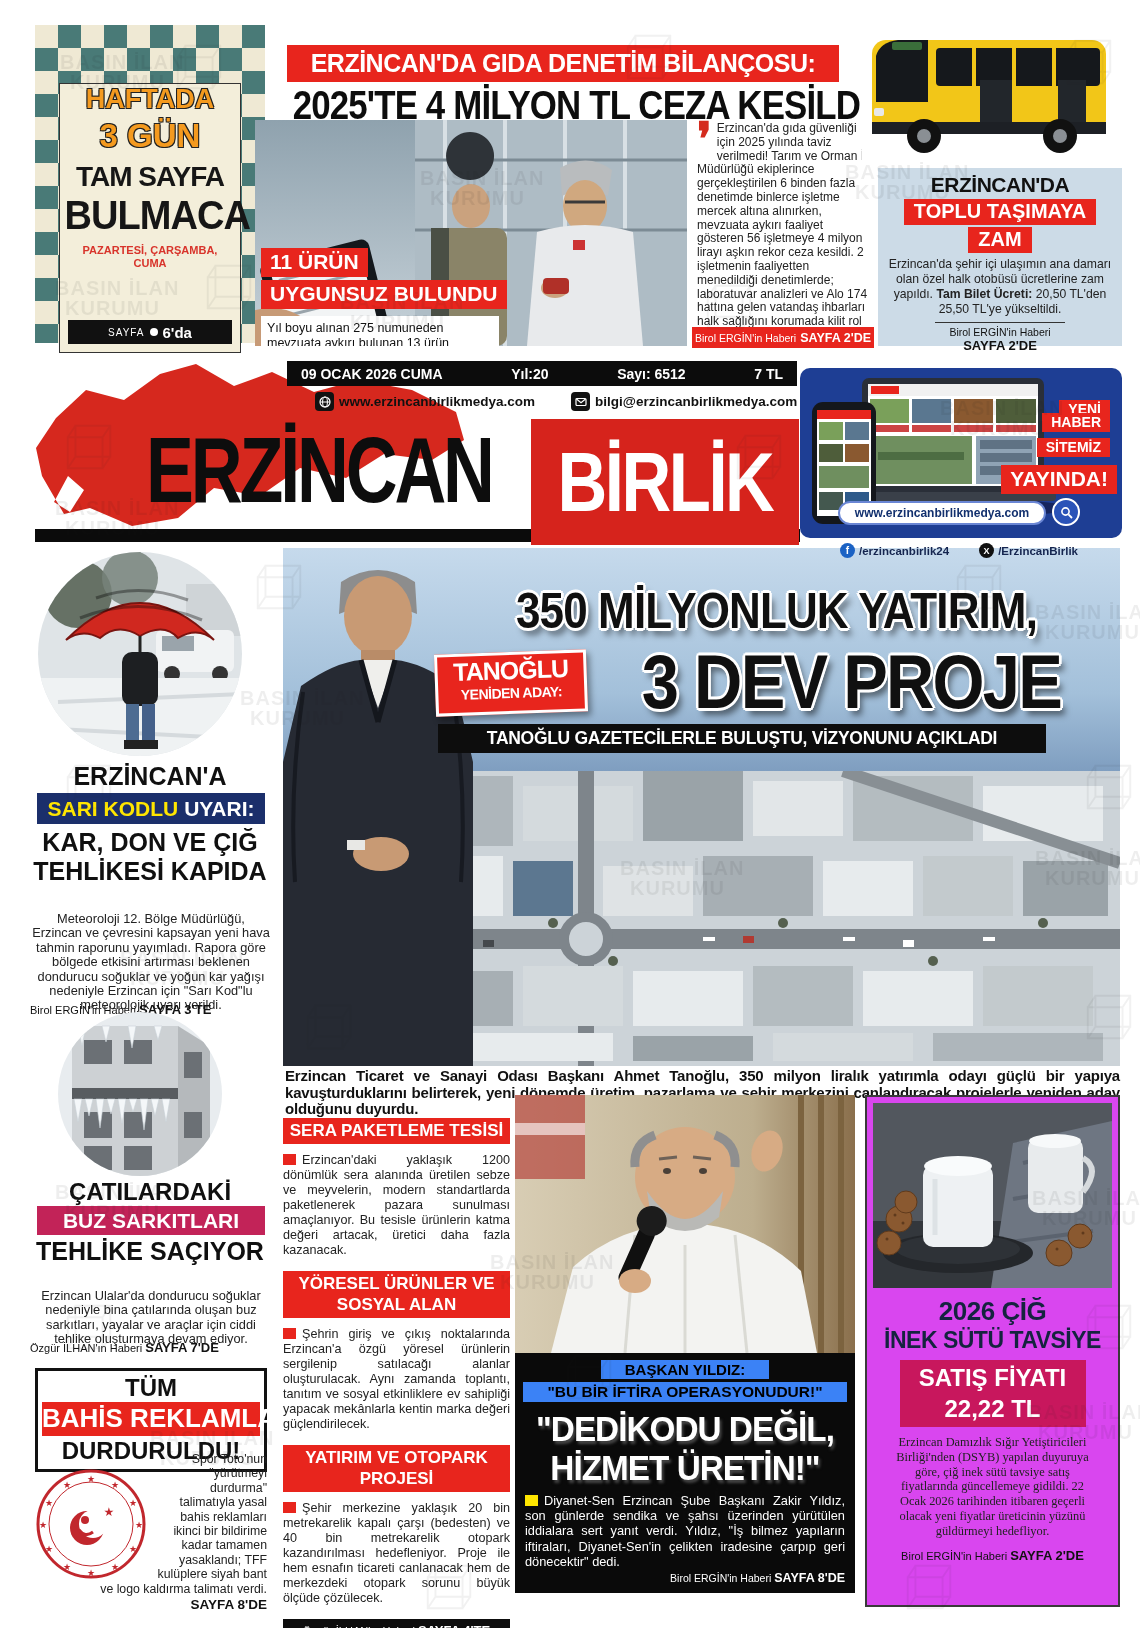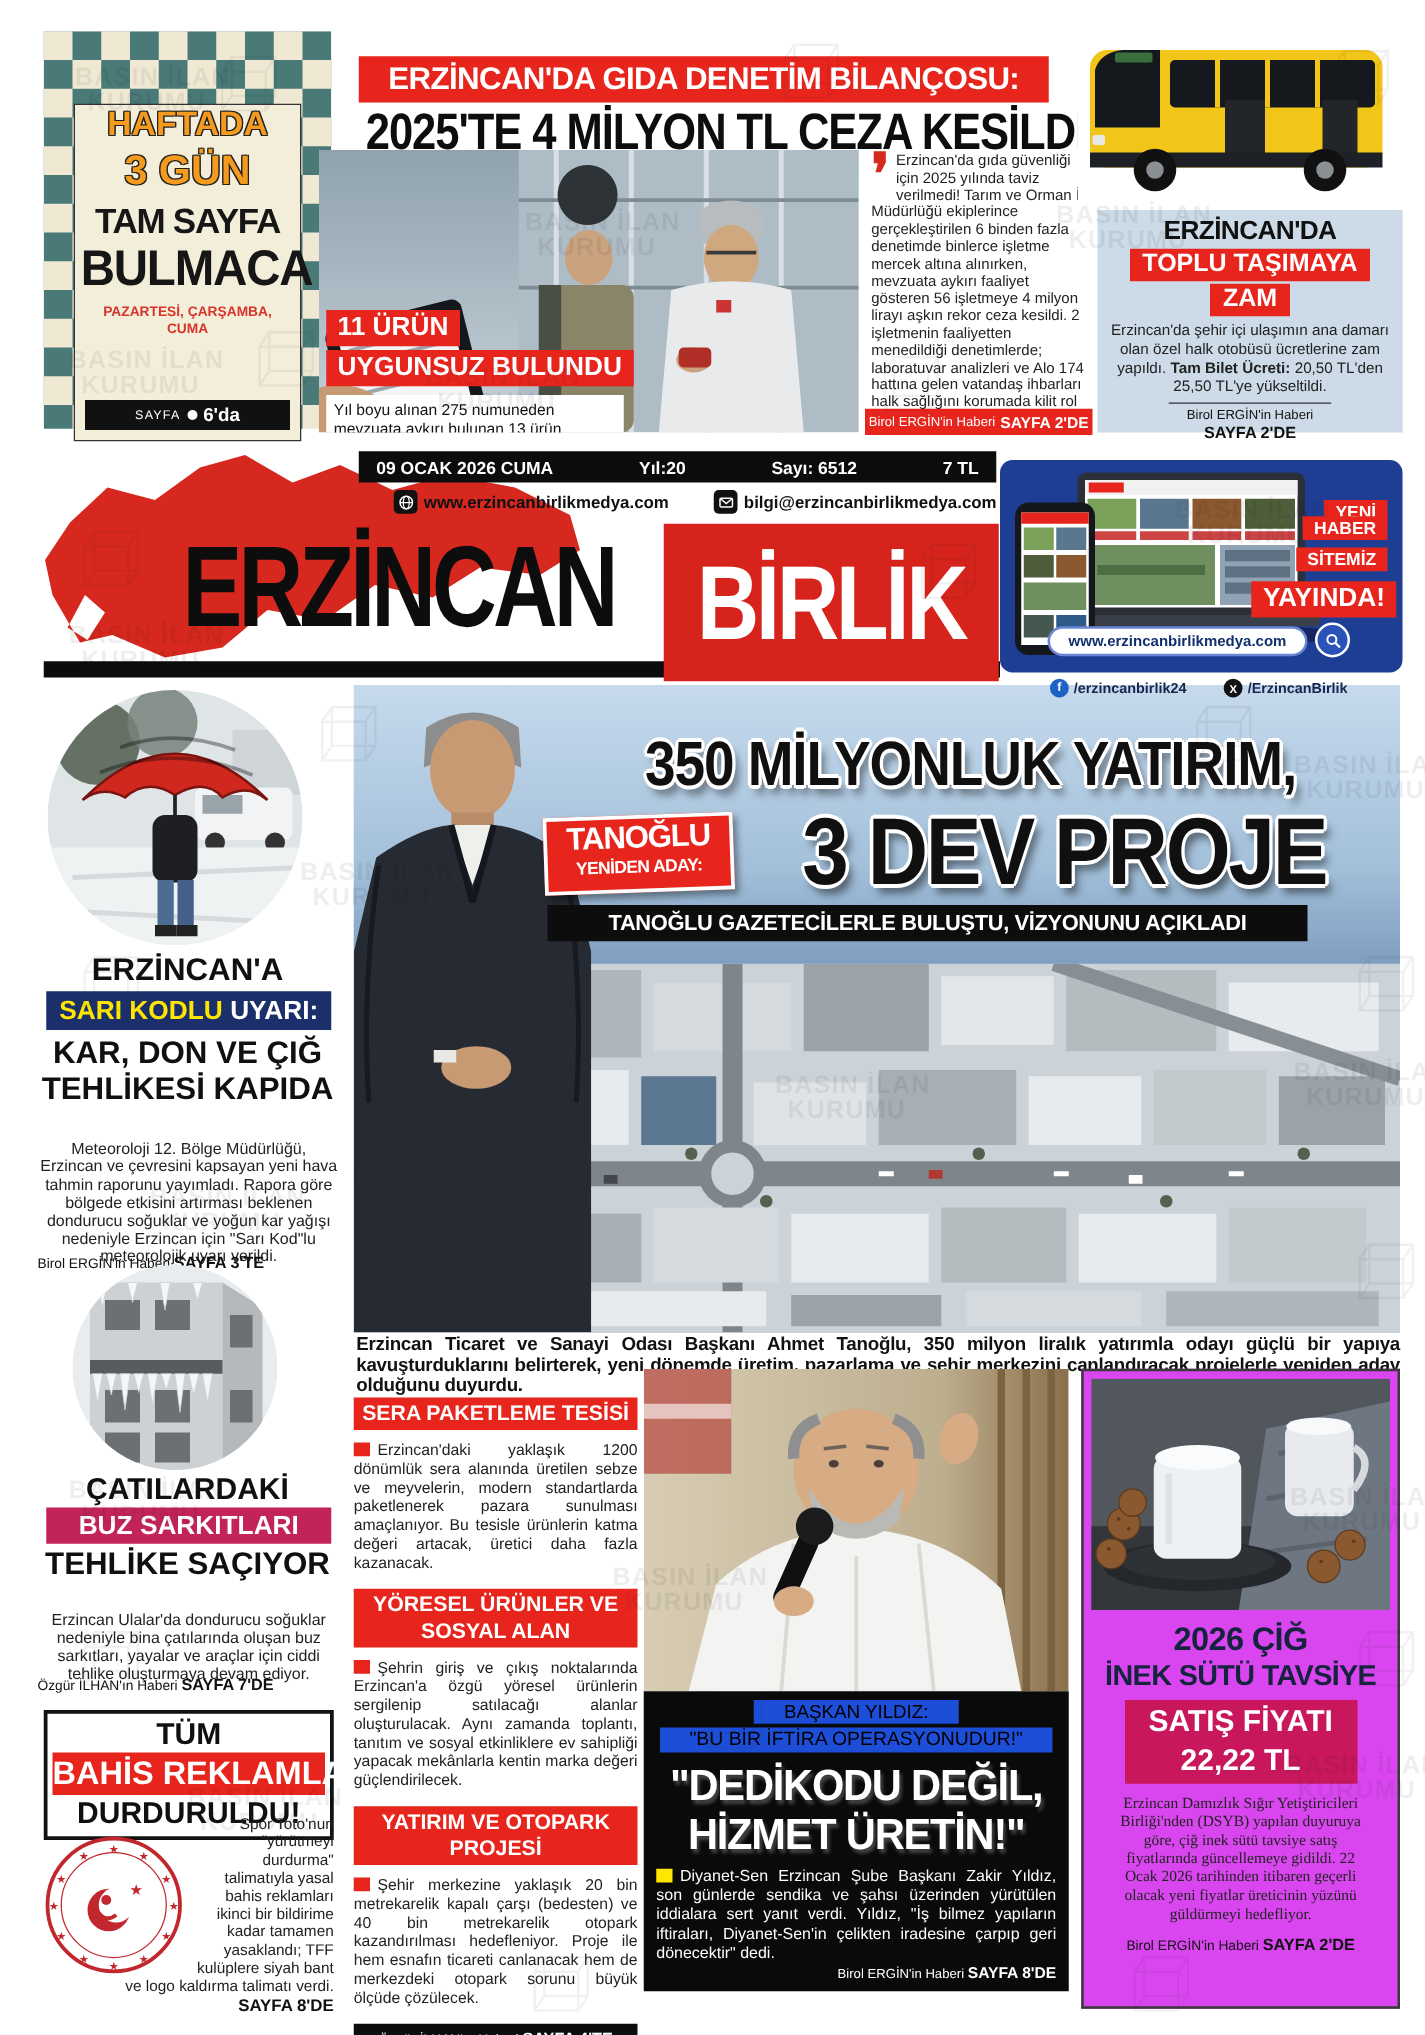--- a/index.html
+++ b/index.html
@@ -145,21 +145,21 @@
         line-height:21px;padding:2px 2px 3px;margin-bottom:9px;}
   .ppar{font-size:12.6px;line-height:15px;color:#222;text-align:justify;margin-bottom:13px;}
   .sq{display:inline-block;width:13px;height:11px;margin:0 6px 0 0;transform:translateY(1px);}
   .sq.red{background:#e8251d;}
   .sq.yel{background:#ffe600;}
   .proj-byl{background:#0d0d0d;color:#fff;text-align:center;font-size:11px;padding:4px 0;margin-top:2px;}
   .proj-byl b{font-size:13px;}
   
   .speaker{left:515px;top:1095px;width:340px;height:258px;overflow:hidden;}
   .yildiz{left:515px;top:1353px;width:340px;height:240px;background:#0a0a0a;text-align:center;box-sizing:border-box;}
-  .y-chip{display:table;margin:7px auto 0;background:#1d4ed8;color:#000;font-weight:400;
+  .y-chip{display:table;margin:7px auto 0;background:#3b82f6;color:#000;font-weight:700;
           font-size:15px;padding:1px 24px;white-space:nowrap;}
   .y-chip2{margin-top:3px;font-size:15.5px;}
   .y-h{font-size:35px;font-weight:800;color:#fff;line-height:39px;letter-spacing:-1px;
        transform:scaleX(.95);white-space:nowrap;text-shadow:2px 3px 3px rgba(120,120,120,.55);}
   .y-h1{margin-top:7px;}
   .y-body{font-size:12.8px;line-height:15.2px;color:#fff;text-align:justify;padding:6px 10px 0;}
   .y-byl{text-align:right;color:#fff;font-size:10.5px;padding:2px 10px 0;}
   .y-byl b{font-size:12.5px;}
   
   .milk{left:865px;top:1095px;width:255px;height:512px;border:2px solid #3a3a3a;background:#d946ef;

